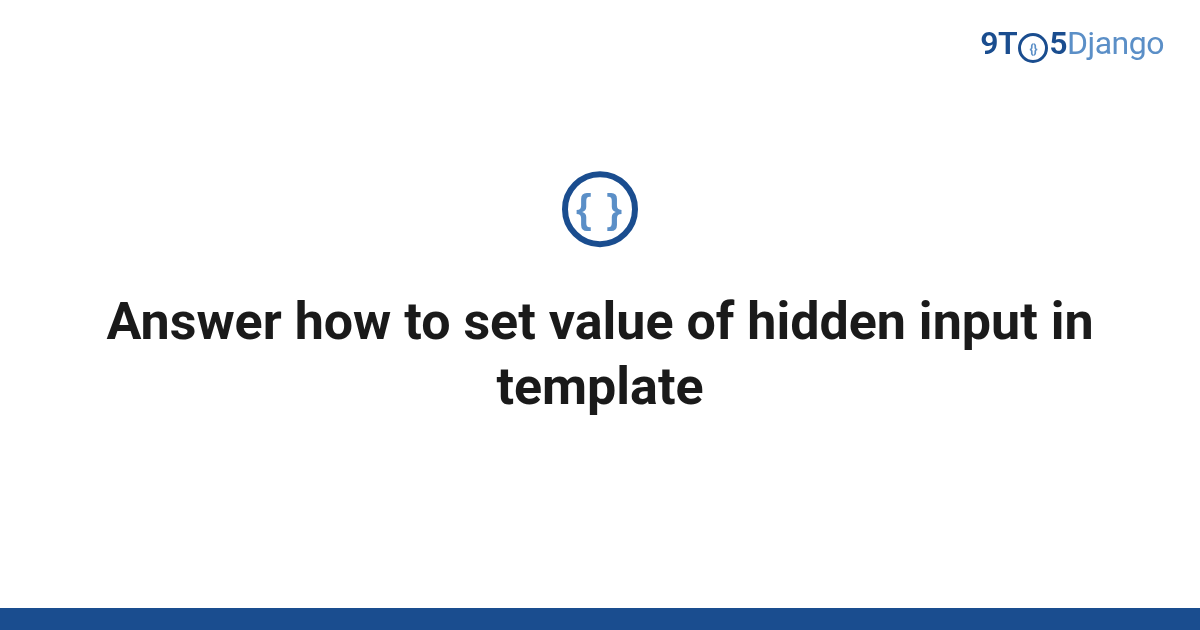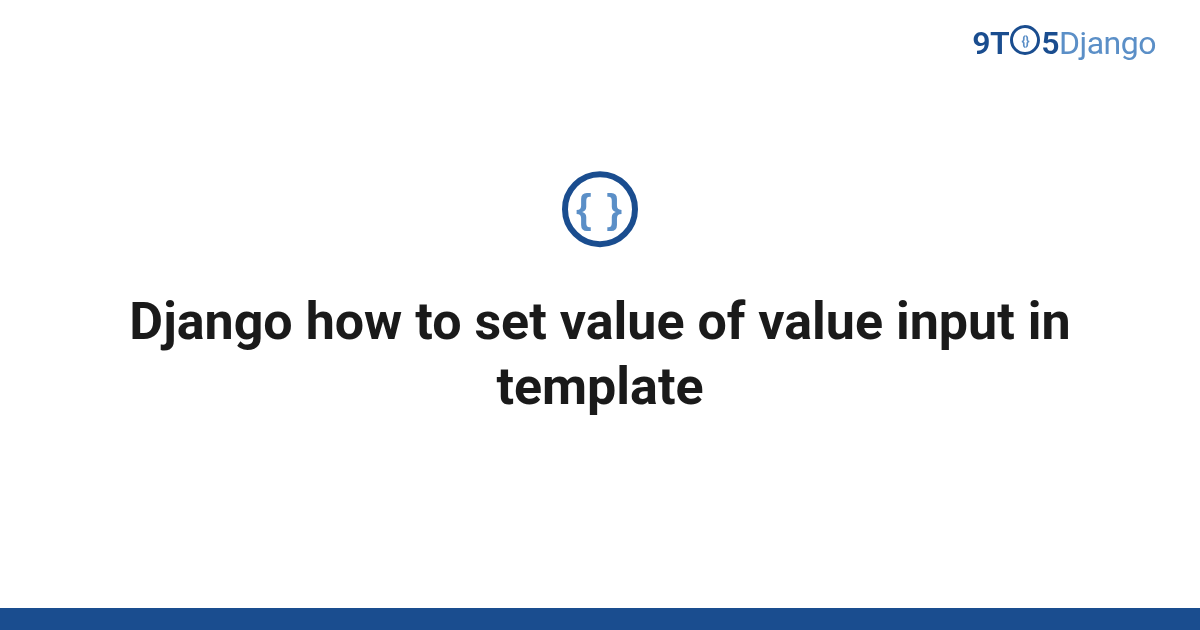--- a/index.html
+++ b/index.html
@@ -11,27 +11,27 @@
       width: 1200px;
       height: 630px;
       background: #ffffff;
       font-family: -apple-system, BlinkMacSystemFont, "Segoe UI", Roboto, Helvetica, Arial, sans-serif;
       position: relative;
       overflow: hidden;
     }
     .logo {
       position: absolute;
       top: 24px;
-      right: 44px;
+      right: 36px;
       font-size: 32px;
       font-weight: 500;
       color: #1a4d8f;
       letter-spacing: -0.5px;
       display: flex;
-      align-items: flex-start;
+      align-items: flex-end;
     }
     .logo-9t {
       font-weight: 600;
     }
     .logo-circle {
       display: inline-flex;
       align-items: center;
       justify-content: center;
       width: 30px;
       height: 30px;
@@ -107,16 +107,16 @@
     <span class="logo-circle-inner">{}</span>
   </span>
   <span class="logo-5">5</span>
   <span class="logo-answer">Django</span>
 </div>
 
 <div class="content">
   <div class="category-icon">
     <span class="braces">{ }</span>
   </div>
-  <h1 class="title">Django how to set value of value input in template</h1>
+  <h1 class="title">Answer how to set value of hidden input in template</h1>
 </div>
 
 <div class="footer-bar"></div>
 
 </body></html>

